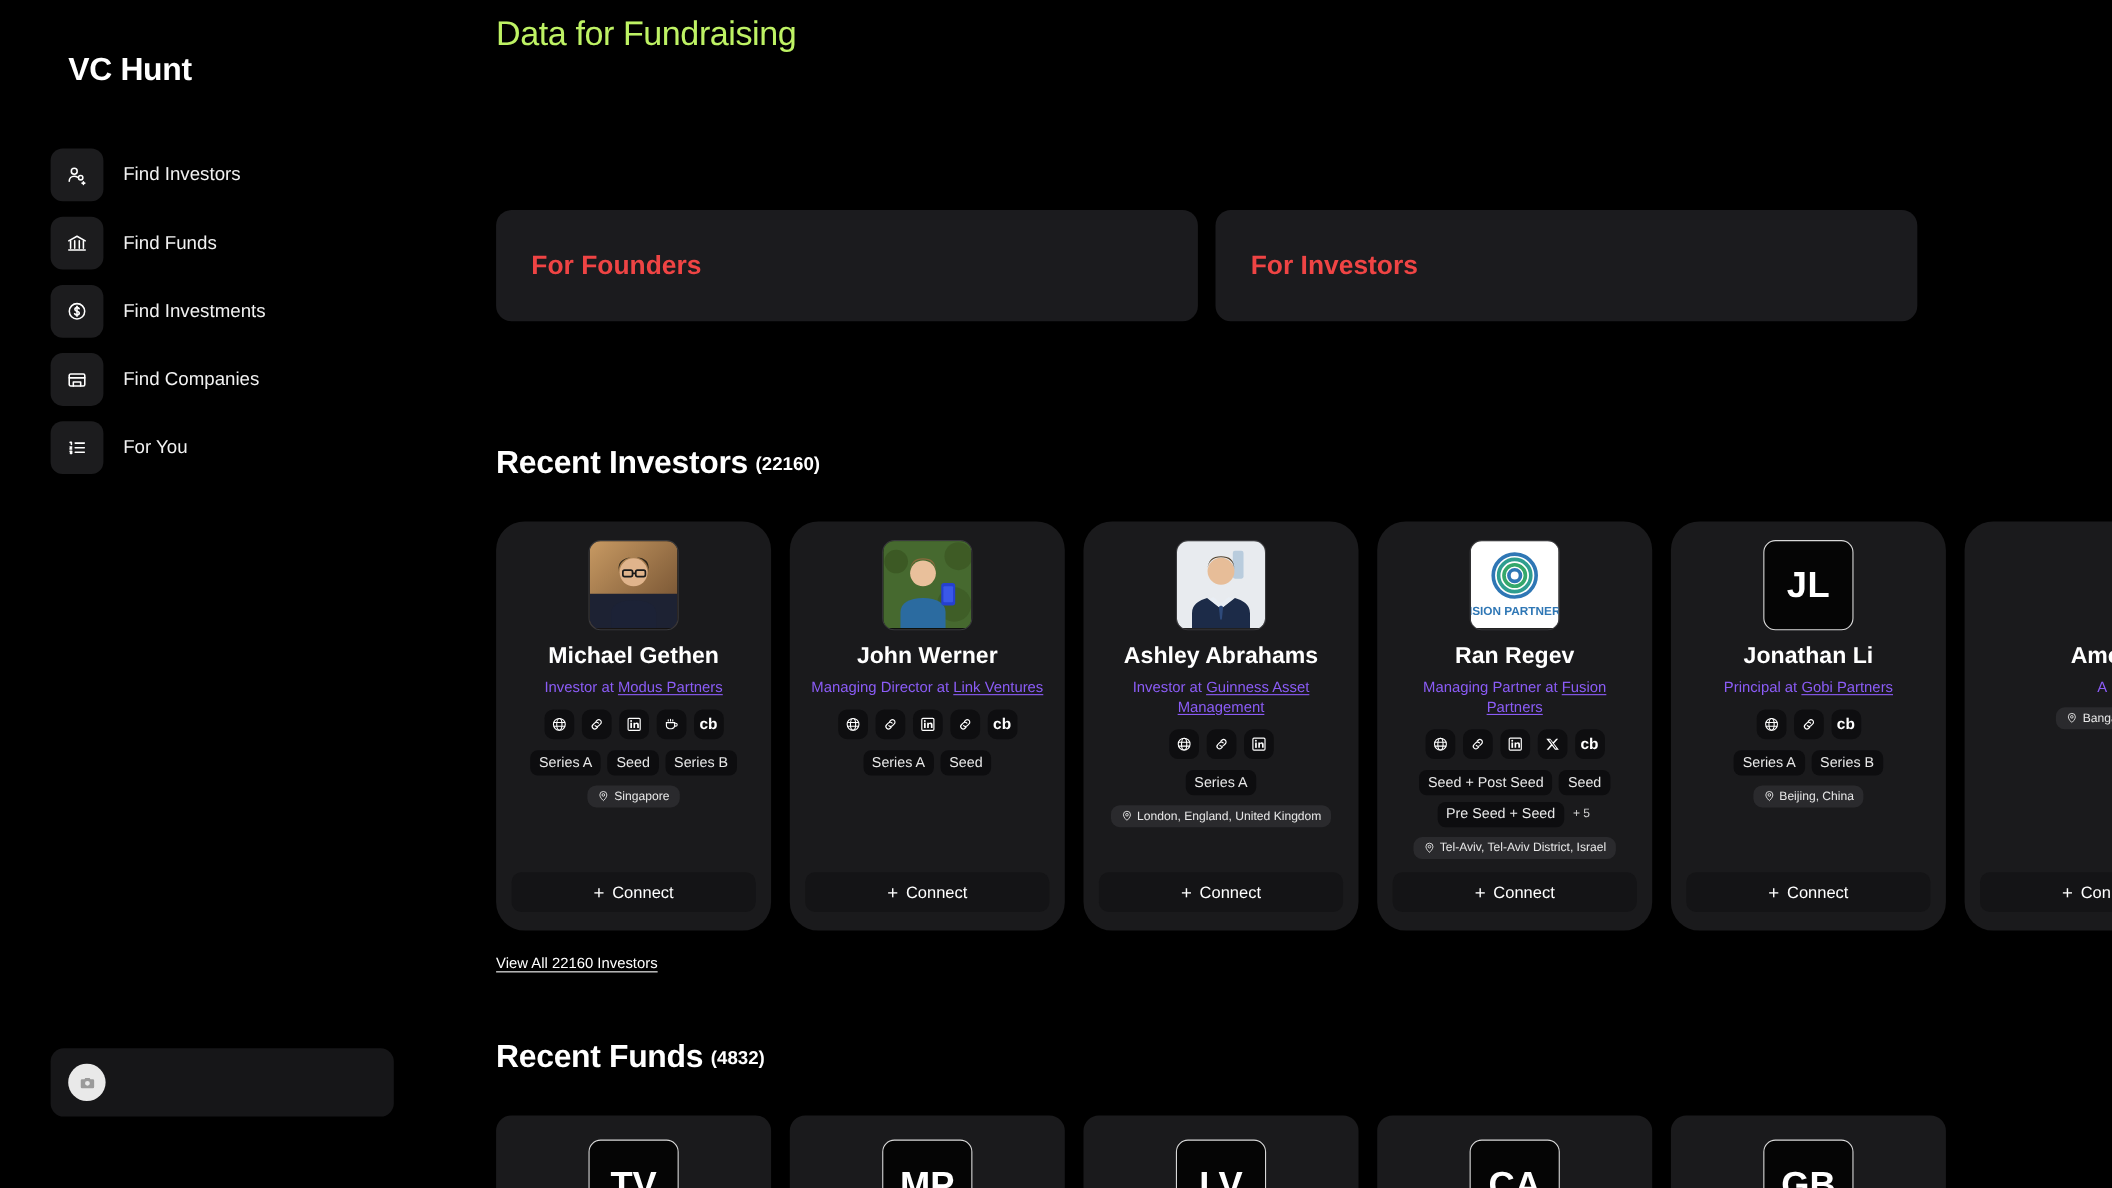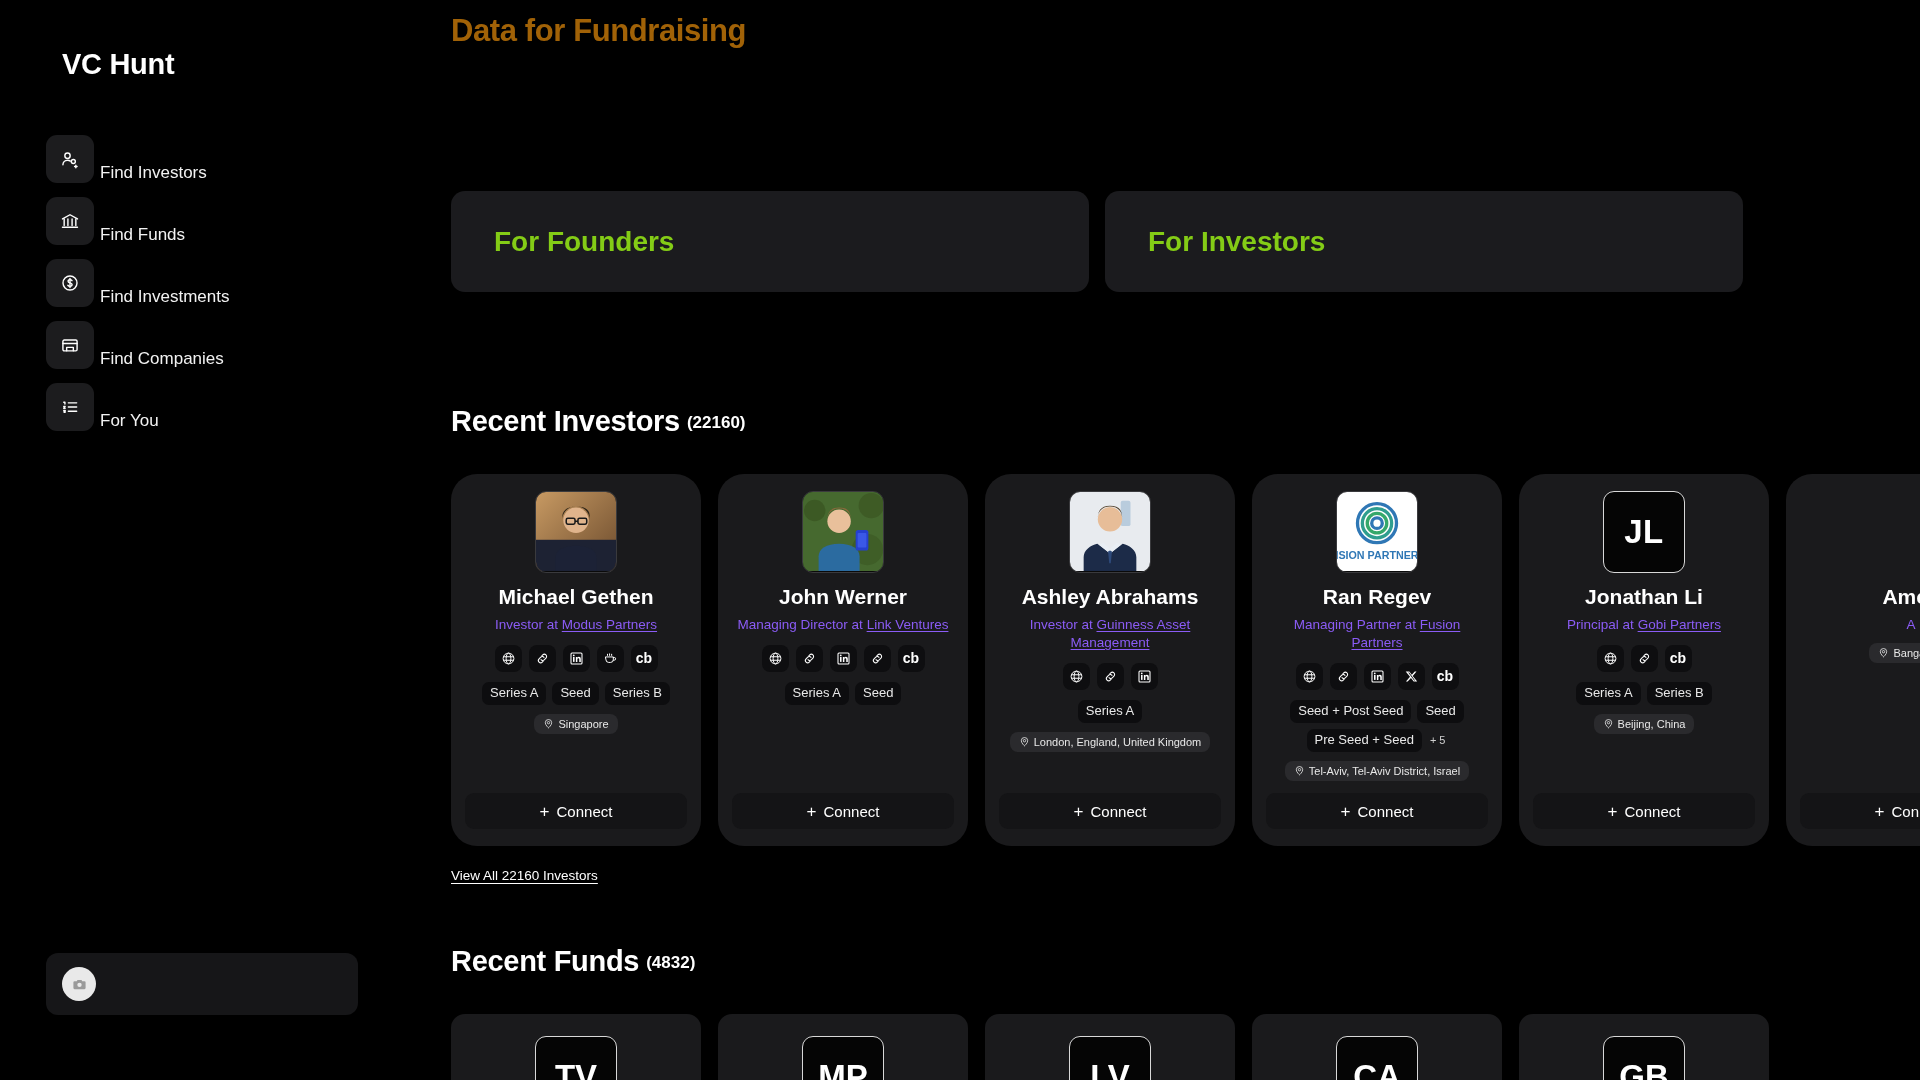--- a/index.html
+++ b/index.html
@@ -17,21 +17,21 @@
     width: 451px; height: 1080px; flex: 0 0 451px;
     background: #000000; position: relative;
     padding: 0;
   }
   .brand {
     position: absolute; left: 62px; top: 48px;
     font-size: 29px; font-weight: 700; letter-spacing: -0.3px; color: #fff;
   }
   .nav { position: absolute; left: 46px; top: 135px; width: 360px; }
   .nav-item {
-    display: flex; align-items: flex-end; gap: 6px;
+    display: flex; align-items: center; gap: 18px;
     height: 48px; margin-bottom: 14px; cursor: pointer;
   }
   .nav-icon {
     width: 48px; height: 48px; flex: 0 0 48px;
     background: #1c1c1e; border-radius: 11px;
     display: flex; align-items: center; justify-content: center;
   }
   .nav-icon svg { width: 20px; height: 20px; stroke: #ffffff; fill: none; stroke-width: 1.7; stroke-linecap: round; stroke-linejoin: round; }
   .nav-label { font-size: 17px; color: #f2f2f2; font-weight: 400; }
 
@@ -47,39 +47,39 @@
   }
   .avatar-ph svg { width: 17px; height: 17px; fill: #9a9a9a; }
 
   
   .main {
     flex: 1; height: 1080px; position: relative;
     padding: 0; overflow: hidden;
   }
   .page-title {
     position: absolute; left: 0px; top: 14px;
-    font-size: 31px; font-weight: 700; line-height: 1.08;
-    max-width: 330px; color: #a16207; letter-spacing: -0.4px;
+    font-size: 31px; font-weight: 400; line-height: 1.08;
+    max-width: 330px; color: #bef264; letter-spacing: -0.4px;
   }
   .section-title {
     font-size: 29px; font-weight: 700; color: #ffffff; letter-spacing: -0.3px;
   }
   .section-count {
     font-size: 17px; font-weight: 700; color: #ffffff; margin-left: 7px;
     position: relative; top: -3px;
   }
 
   .get-started { position: absolute; left: 0; top: 160px; width: 1330px; }
   .gs-cards { display: flex; gap: 16px; margin-top: 31px; }
   .gs-card {
     width: 638px; height: 101px; background: #1b1b1e;
     border-radius: 14px; display: flex; align-items: center;
     padding-left: 32px; cursor: pointer;
   }
-  .gs-card-label { font-size: 28px; font-weight: 700; color: #84cc16; margin-left: 11px; }
+  .gs-card-label { font-size: 24px; font-weight: 700; color: #ef4444; }
 
   .investors { position: absolute; left: 0; top: 405px; width: 1440px; }
   .cards-row { display: flex; gap: 17px; margin-top: 36px; }
 
   .icard {
     width: 250px; flex: 0 0 250px; min-height: 372px;
     background: #1a1a1c; border-radius: 26px;
     padding: 17px 14px 17px 14px;
     display: flex; flex-direction: column; align-items: center;
     position: relative; overflow: hidden;

